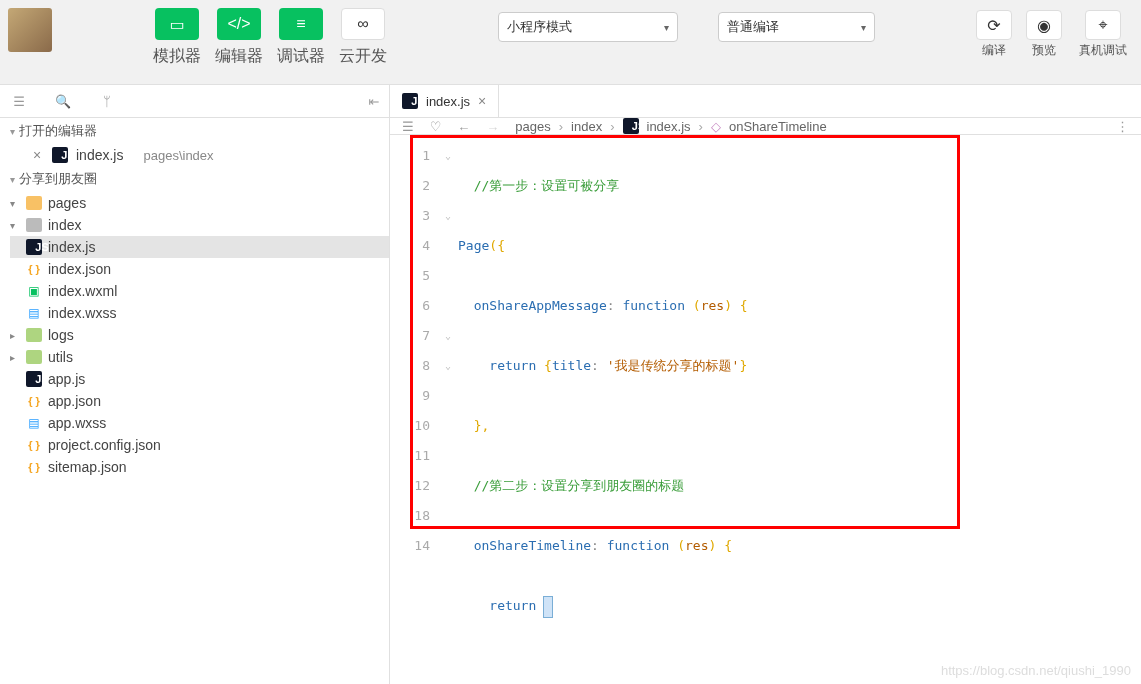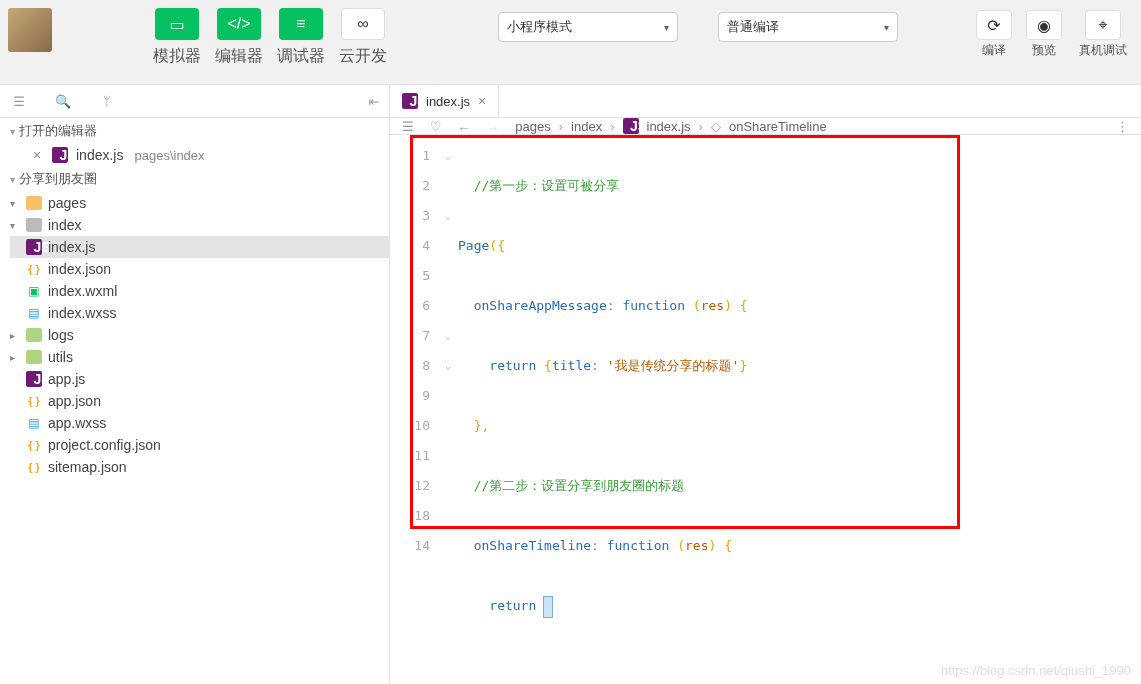--- a/index.html
+++ b/index.html
@@ -24,37 +24,37 @@
   .right-tool-label { font-size:12px; color:#555; margin-top:2px; }
 
   
   .secbar { height:34px; background:#fff; border-top:1px solid #e0e0e0; border-bottom:1px solid #e0e0e0; display:flex; align-items:stretch; }
   .secbar-left { width:390px; display:flex; align-items:center; padding-left:10px; gap:26px; border-right:1px solid #e0e0e0; }
   .sec-icon { width:18px; height:18px; color:#999; display:flex; align-items:center; justify-content:center; cursor:pointer; }
   .tabs { display:flex; align-items:stretch; }
   .tab { display:flex; align-items:center; padding:0 12px; border-right:1px solid #e0e0e0; background:#fff; gap:8px; cursor:pointer; }
   .tab.active { background:#fff; }
   .tab-close { color:#888; font-size:14px; cursor:pointer; }
-  .js-badge { display:inline-flex; width:16px; height:16px; background:#701a75; color:#fff; font-size:14px; align-items:center; justify-content:center; border-radius:2px; font-weight:bold;padding-left:16px; }
+  .js-badge { display:inline-flex; width:16px; height:16px; background:#0f172a; color:#fff; font-size:11px; align-items:center; justify-content:center; border-radius:2px; font-weight:bold;padding-left:16px; }
   .json-badge { display:inline-flex; width:16px; height:16px; color:#f5a623; font-size:11px; align-items:center; justify-content:center; font-weight:bold; }
   .wxml-badge { display:inline-flex; width:16px; height:16px; color:#07c160; font-size:12px; align-items:center; justify-content:center; }
   .wxss-badge { display:inline-flex; width:16px; height:16px; color:#2b9eff; font-size:12px; align-items:center; justify-content:center; }
   .folder-badge { width:16px; height:14px; background:#f5a623; opacity:.7; border-radius:2px; display:inline-block; position:relative; }
   .folder-green { background:#8bc34a; }
   .folder-grey { width:16px; height:14px; background:#bbb; border-radius:2px; display:inline-block; }
 
   
   .main { display:flex; height:calc(684px - 84px - 34px); }
   .sidebar { width:390px; border-right:1px solid #e0e0e0; overflow:auto; }
   .sb-title { padding:8px 16px; color:#666; font-size:12px; }
   .sb-section { padding:4px 10px; font-size:13px; color:#555; display:flex; align-items:center; gap:4px; cursor:pointer; }
   .sb-section .chev { color:#999; font-size:10px; }
   .sb-item { display:flex; align-items:center; gap:8px; padding:3px 0 3px 30px; cursor:pointer; font-size:14px; color:#444; }
   .sb-close { color:#888; width:14px; text-align:center; }
-  .sb-sub { color:#888; font-size:13px; margin-left:3px; }
+  .sb-sub { color:#888; font-size:13px; margin-left:12px; }
   .tree { padding-left:10px; }
   .tree .row { display:flex; align-items:center; gap:6px; padding:3px 0; cursor:pointer; font-size:14px; color:#444; }
   .tree .row .chev { color:#888; font-size:10px; width:10px; }
   .tree .row.sel { background:#e4e4e4; }
   .indent1 { padding-left:20px; }
   .indent2 { padding-left:40px; }
   .indent3 { padding-left:60px; }
 
   
   .editor { flex:1; display:flex; flex-direction:column; position:relative; }
@@ -105,21 +105,21 @@
     </div>
   </div>
 
   <div class="tb-gap"></div>
 
   <div class="dropdown" style="width:180px">
     <span class="dd-text">小程序模式</span>
     <span class="dd-arrow">▾</span>
   </div>
 
-  <div class="dropdown" style="width:180px">
+  <div class="dropdown" style="width:157px">
     <span class="dd-text">普通编译</span>
     <span class="dd-arrow">▾</span>
   </div>
 
   <div class="right-tools">
     <div class="right-tool">
       <div class="tool-icon icon-white">⟳</div>
       <div class="right-tool-label">编译</div>
     </div>
     <div class="right-tool">

